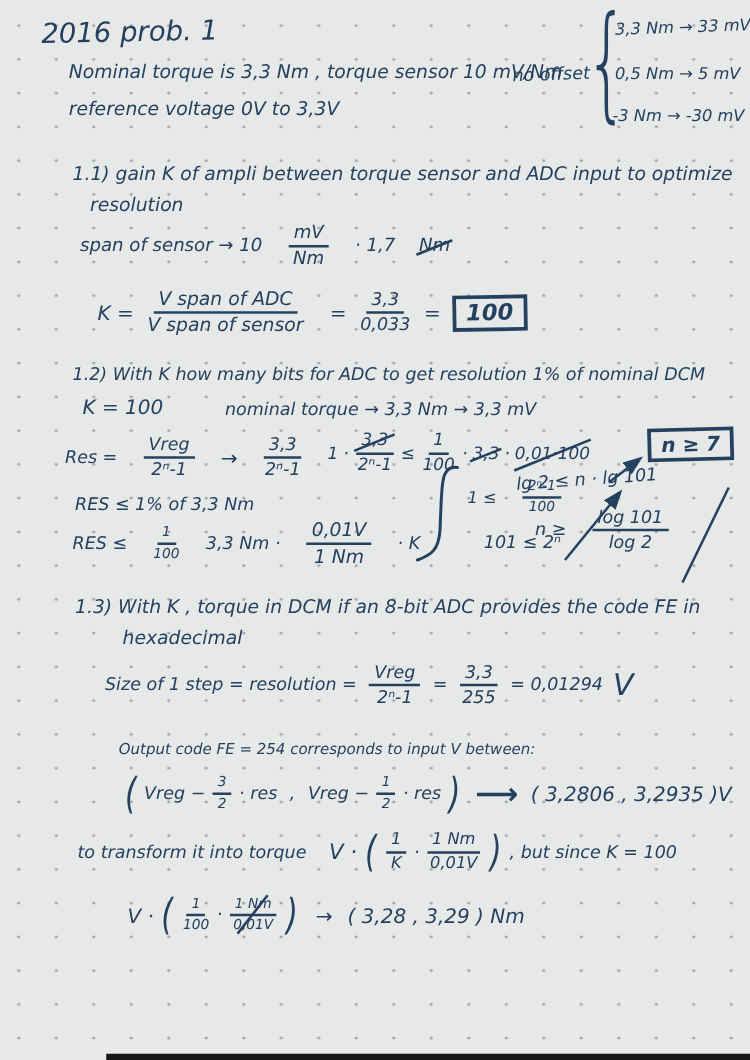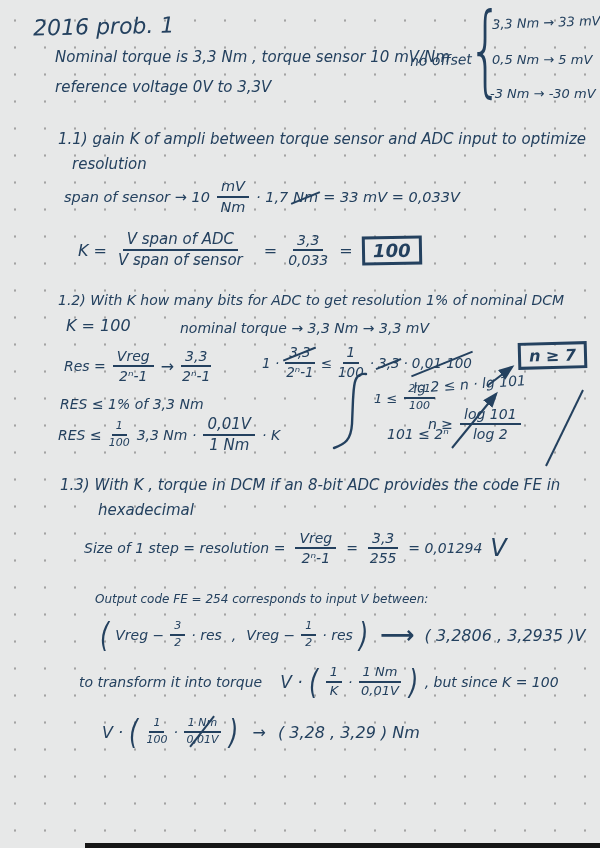--- a/index.html
+++ b/index.html
@@ -12,21 +12,21 @@
   body{
     width:600px;height:848px;position:relative;overflow:hidden;
     background-color:var(--bg);
     background-image:radial-gradient(var(--dot) 1px, rgba(0,0,0,0) 1.5px);
     background-size:30px 27px;background-position:0px 7px;
     font-family:"DejaVu Sans", sans-serif;
     font-style:italic;
     color:var(--ink);
   }
   .line{position:absolute;white-space:nowrap;}
-  .mline{position:absolute;display:flex;align-items:center;white-space:nowrap;gap:5px;}
+  .mline{position:absolute;display:flex;align-items:center;white-space:nowrap;gap:19px;}
   .frac{display:inline-flex;flex-direction:column;align-items:center;line-height:1.15;margin:0 2px;position:relative;}
   .frac .num{border-bottom:2px solid var(--ink);padding:0 4px 1px;}
   .frac .den{padding-top:1px;}
   .small{font-size:11px;}
   .paren{font-size:34px;font-weight:200;line-height:0.9;transform:scaleX(0.7);}
   .boxed{border:3px solid var(--ink);padding:1px 8px;font-weight:bold;background:transparent;}
   .cx{position:relative;display:inline-block;}
   .cx::after{content:'';position:absolute;left:-3px;right:-3px;top:48%;border-top:2px solid var(--ink);transform:rotate(-22deg);}
   .cxfrac::after{content:'';position:absolute;left:46%;top:-5px;bottom:-5px;border-left:2.4px solid var(--ink);transform:rotate(38deg);}
   .brace{position:absolute;font-style:normal;font-weight:200;transform:scaleX(0.55);transform-origin:left center;line-height:1;}
@@ -54,21 +54,20 @@
 <div class="line" style="left:72px;top:155px;font-size:15px;">resolution</div>
 
 <div class="mline" style="left:64px;top:175px;height:44px;font-size:14.5px;">
   <span>span of sensor  →   10</span>
   <span class="frac">
     <span class="num">mV</span>
     <span class="den">Nm</span>
   </span>
   <span>· 1,7</span>
   <span class="cx">Nm</span>
-  <span>=   33 mV = 0,033V</span>
 </div>
 
 <div class="mline" style="left:78px;top:222px;height:56px;font-size:16px;gap:9px;">
   <span>K =</span>
   <span class="frac" style="font-size:15px;">
     <span class="num">V span  of  ADC</span>
     <span class="den">V span  of  sensor</span>
   </span>
   <span style="margin-left:10px;">=</span>
   <span class="frac" style="font-size:14px;">
@@ -77,21 +76,21 @@
   </span>
   <span>=</span>
   <span class="boxed" style="font-size:18px;transform:rotate(-1deg);">100</span>
 </div>
 
 <div class="line" style="left:58px;top:292px;font-size:14px;">1.2)  With  K   how many  bits  for  ADC  to  get  resolution  1%  of nominal DCM</div>
 
 <div class="line" style="left:66px;top:316px;font-size:16px;">K = 100</div>
 <div class="line" style="left:180px;top:320px;font-size:14px;">nominal  torque  →  3,3 Nm  →  3,3 mV</div>
 
-<div class="mline" style="left:64px;top:344px;height:44px;font-size:14px;text-align:right;">
+<div class="mline" style="left:52px;top:344px;height:44px;font-size:14px;text-align:right;">
   <span>Res =</span>
   <span class="frac">
     <span class="num">Vreg</span>
     <span class="den">2ⁿ-1</span>
   </span>
   <span style="font-size:16px;">→</span>
   <span class="frac">
     <span class="num">3,3</span>
     <span class="den">2ⁿ-1</span>
   </span>
@@ -187,21 +186,21 @@
   <span class="frac small">
     <span class="num">1</span>
     <span class="den">2</span>
   </span>
   <span>· res</span>
   <span class="paren">)</span>
   <span style="font-size:24px;font-weight:bold;margin:0 6px;">⟶</span>
   <span style="font-size:16px;">( 3,2806 , 3,2935 )V</span>
 </div>
 
-<div class="mline" style="left:62px;top:658px;height:48px;font-size:14px;gap:4px;margin-left:17px;">
+<div class="mline" style="left:62px;top:658px;height:48px;font-size:14px;gap:4px;">
   <span style="margin-right:14px;">to transform it into torque</span>
   <span style="font-size:17px;">V ·</span>
   <span class="paren">(</span>
   <span class="frac" style="font-size:13px;">
     <span class="num">1</span>
     <span class="den">K</span>
   </span>
   <span>·</span>
   <span class="frac" style="font-size:13px;">
     <span class="num">1 Nm</span>

